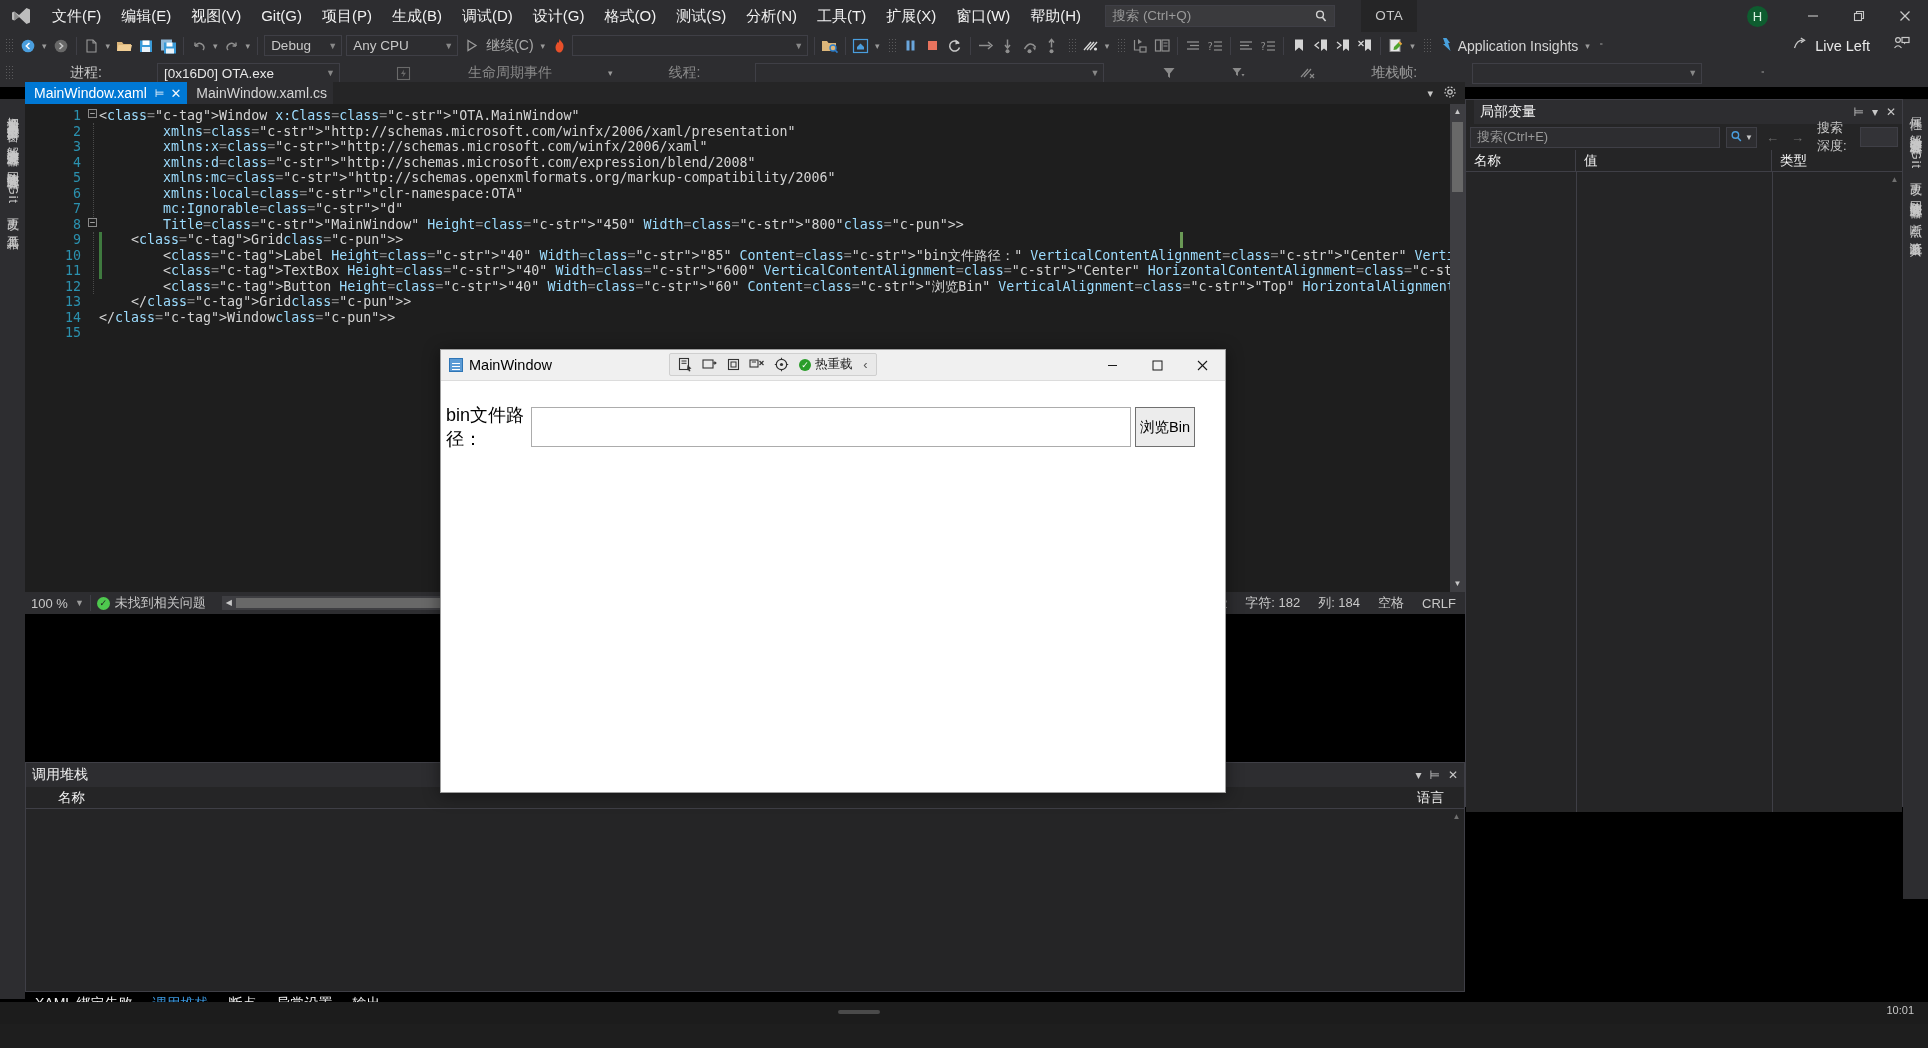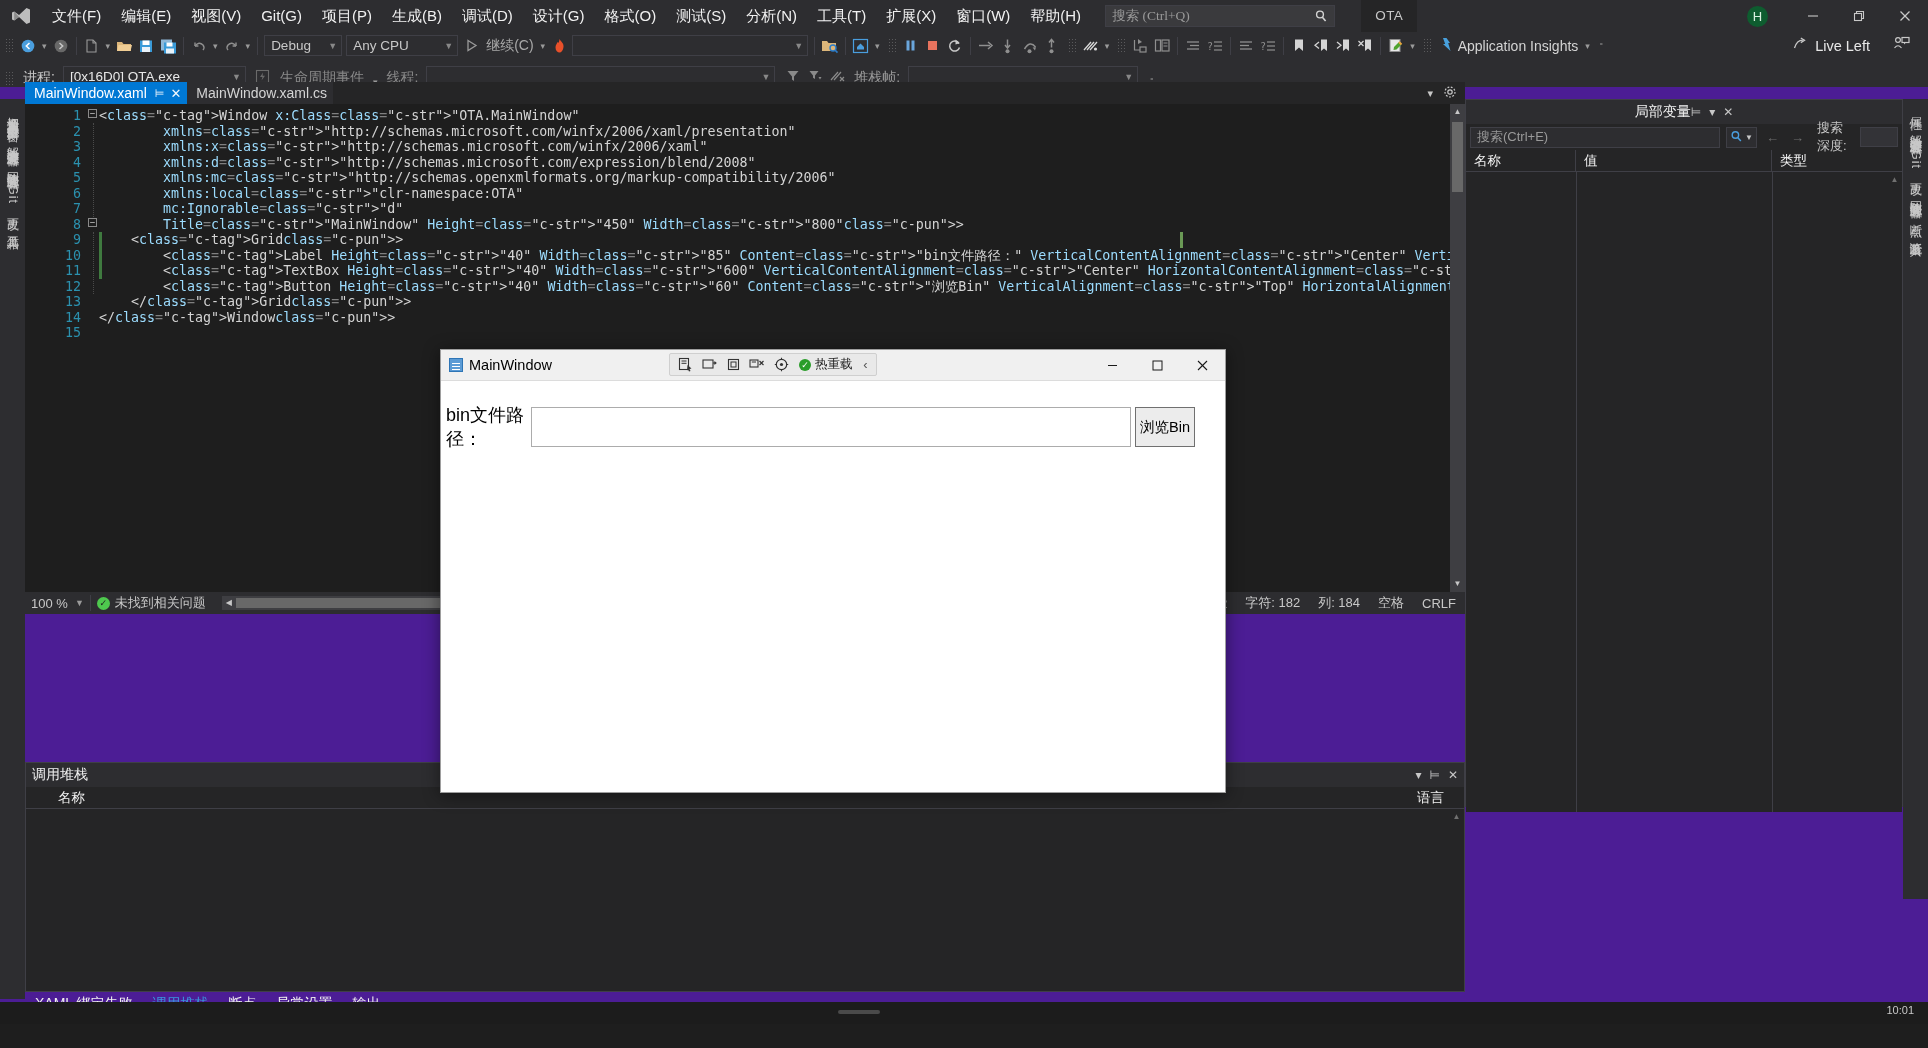--- a/index.html
+++ b/index.html
@@ -7,21 +7,21 @@
     margin: 0; padding: 0;
     width: 1928px; height: 1048px;
     overflow: hidden;
     background: #1e1e1e;
     font-family: "Liberation Sans", sans-serif;
     -webkit-font-smoothing: antialiased;
   }
   #app {
     position: relative;
     width: 1928px; height: 1024px;
-    background: #4c1d95;
+    background: #000000;
     color: #f1f1f1;
     font-size: 15px;
   }
 
   
   .menubar {
     position: absolute; left: 0; top: 0; width: 1928px; height: 32px;
     background: #2d2d30;
     display: flex; align-items: center;
   }
@@ -31,21 +31,21 @@
   .vslogo svg { display:block; }
   .menu-item {
     padding: 0 10px; height: 32px; line-height: 32px;
     font-size: 15px; color: #f1f1f1; white-space: nowrap;
     cursor: default;
   }
   .searchbox {
     margin-left: 14px; width: 230px; height: 22px;
     background: #3a3a3d; border: 1px solid #3f3f46;
     display: flex; align-items: center; padding: 0 6px;
-    color: #9a9a9a; font-size: 13.5px; position: relative; font-family: Liberation Serif, serif;
+    color: #9a9a9a; font-size: 13.5px; position: relative;
   }
   .searchbox .mag { position: absolute; right: 6px; top: 3px; }
   .proj-chip {
     margin-left: 26px; height: 32px; line-height: 32px; padding: 0 14px;
     background: #252526; color: #c8c8c8; font-size: 13.5px; font-weight: normal;
     letter-spacing: .5px;
   }
   .titlebar-right {
     position: absolute; right: 0; top: 0; height: 32px; display: flex; align-items: center;
   }
@@ -73,21 +73,21 @@
     color: #c8c8c8; font-size: 13.5px; margin: 0 2px;
     justify-content: space-between;
   }
   .combo .cv { white-space: nowrap; overflow: hidden; }
   .combo .ca { color: #888; font-size: 9px; margin-left: 8px; }
   .run-label { color: #a9a9a9; font-size: 14px; padding: 0 4px; white-space: nowrap; }
 
   
   .toolbar2 {
     position: absolute; left: 0; top: 59px; width: 1928px; height: 28px;
-    background: #2d2d30; display: flex; align-items: flex-end;
+    background: #2d2d30; display: flex; align-items: center; gap: 47px;
   }
   .lbl2 { color: #c8c8c8; font-size: 14px; padding: 0 6px; white-space: nowrap; }
 
   
   .leftrail {
     position: absolute; left: 0; top: 99px; width: 25px; height: 900px;
     background: #2d2d30;
   }
   .vtab {
     writing-mode: vertical-rl;
@@ -160,22 +160,22 @@
   .hsb .hthumb { position: absolute; left: 14px; top: 2px; width: 230px; height: 10px; background: #686868; }
   .hsb .harw { position: absolute; top: 0; width: 14px; height: 14px; color: #c8c8c8; font-size: 8px; text-align: center; line-height: 14px; }
   .stat-cell { padding: 0 9px; white-space: nowrap; }
 
   
   .rightpanel {
     position: absolute; left: 1465px; top: 99px; width: 438px; height: 708px;
     background: #252526; border: 1px solid #3f3f46;
   }
   .panel-head {
-    height: 24px; display: flex; align-items: center; justify-content: center;
-    background: #2d2d30; padding: 0 6px; font-size: 14px; color: #f1f1f1;
+    height: 24px; display: flex; align-items: center; justify-content: space-between;
+    background: #2d2d30; padding: 0 6px; font-size: 14px; color: #f1f1f1; margin-left: 8px;
   }
   .panel-head-icons { display: flex; gap: 8px; color: #c8c8c8; font-size: 12px; }
   .panel-search {
     height: 26px; display: flex; align-items: center; gap: 6px; padding: 2px 4px; background: #252526;
   }
   .psearch-input {
     flex: 0 0 250px; height: 21px; background: #2d2d30; border: 1px solid #3f3f46;
     color: #9a9a9a; font-size: 13px; display: flex; align-items: flex-start; padding: 0 6px;
     position: relative;
   }

